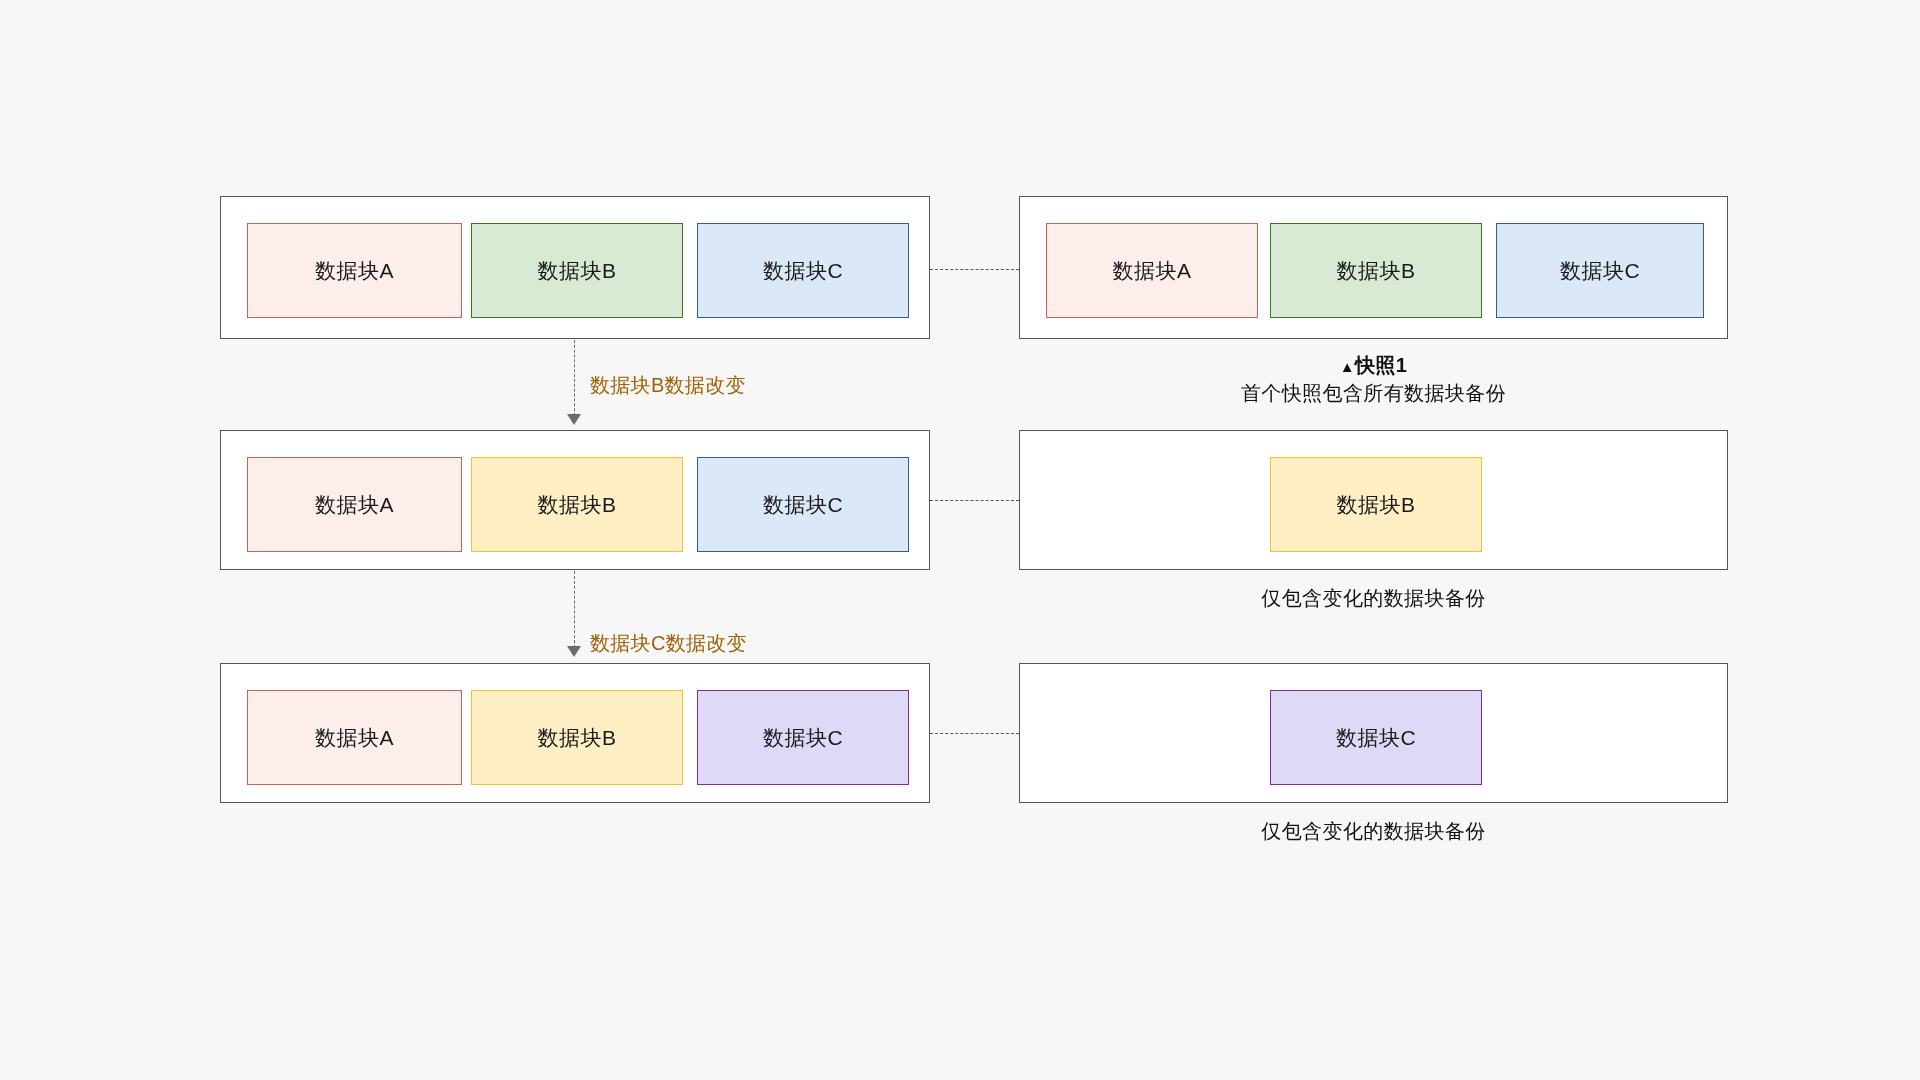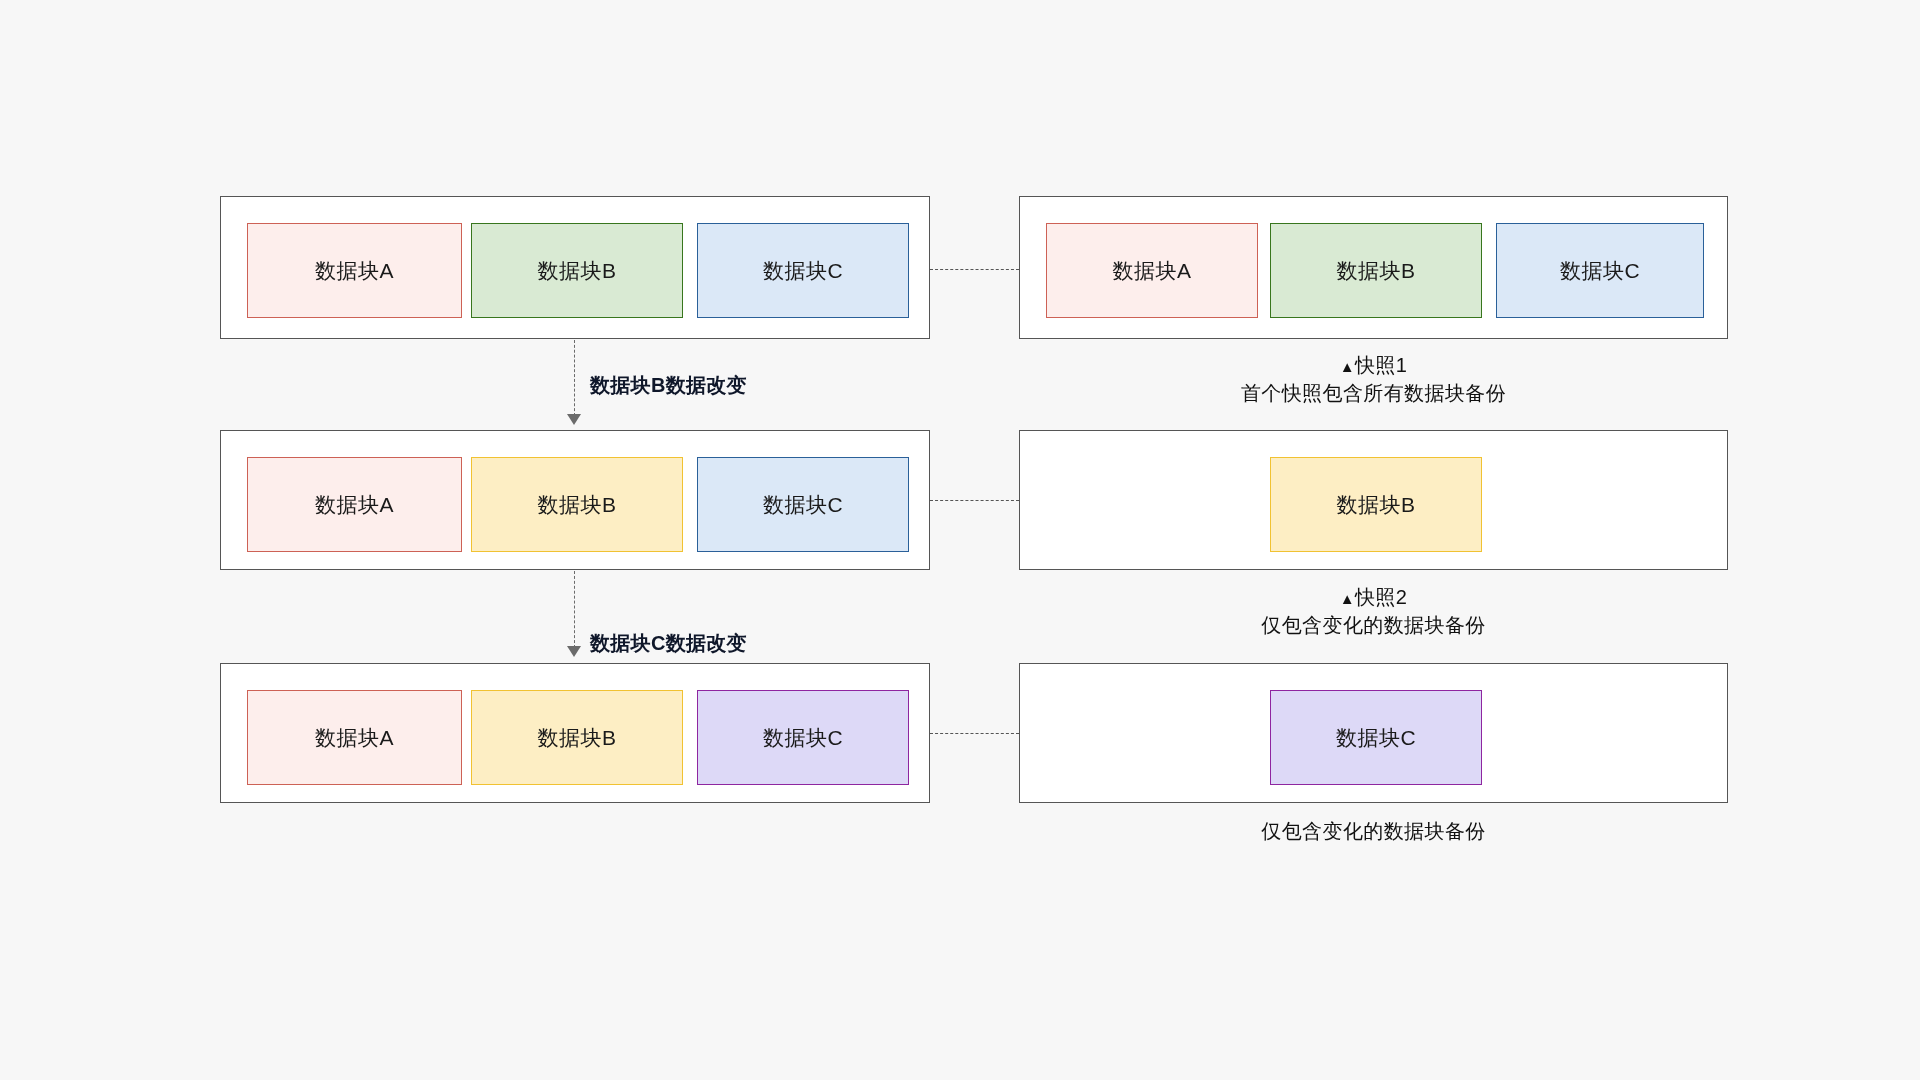--- a/index.html
+++ b/index.html
@@ -78,37 +78,37 @@
     width: 0; height: 0;
     border-left: 7px solid transparent;
     border-right: 7px solid transparent;
     border-top: 11px solid #6b6b6b;
   }
 
   
   .change-label {
     position: absolute;
     font-size: 20px;
-    font-weight: bold;
-    color: #0f172a;
+    font-weight: normal;
+    color: #a16207;
     white-space: nowrap;
     letter-spacing: 0.3px;
   }
 
   
   .caption {
     position: absolute;
     text-align: center;
     width: 709px;
     left: 1019px;
     color: #111111;
   }
   .caption-title {
     font-size: 20px;
-    font-weight: normal;
+    font-weight: bold;
     letter-spacing: 0.4px;
     line-height: 1.35;
   }
   .caption-title .tri { font-size: 15px; }
   .caption-sub {
     font-size: 20px;
     font-weight: normal;
     letter-spacing: 0.4px;
     line-height: 1.4;
   }
@@ -169,23 +169,20 @@
 
   <div class="connector" style="left:930px; top:500px; width:89px;"></div>
 
   <div class="panel panel-right row2">
     <div class="block rcol-b blk-y" style="background: rgb(253, 238, 196); border-color: rgb(241, 194, 50);">
       <span>数据块B</span>
     </div>
   </div>
 
   <div class="caption" style="top:584px;">
-    <div class="caption-title">
-      <span class="tri">▲</span><span>快照2</span>
-    </div>
     <div class="caption-sub">仅包含变化的数据块备份</div>
   </div>
 
   <div class="arrow-line" style="left:574px; top:571px; height:77px;"></div>
   <div class="arrow-head" style="left:567px; top:646px;"></div>
   <div class="change-label" style="left:590px; top:604px;margin-top:26px;">数据块C数据改变</div>
 
   <div class="panel panel-left row3">
     <div class="block col-a blk-y" style="background: rgb(253, 238, 236); border-color: rgb(205, 97, 85);">
       <span>数据块A</span>

